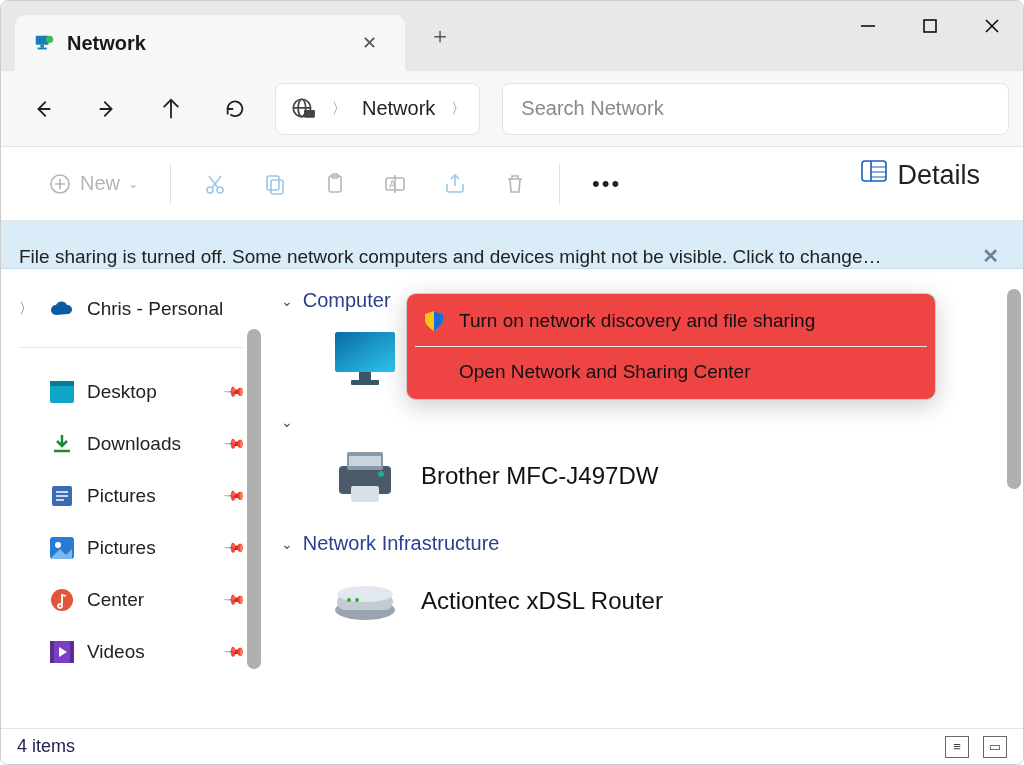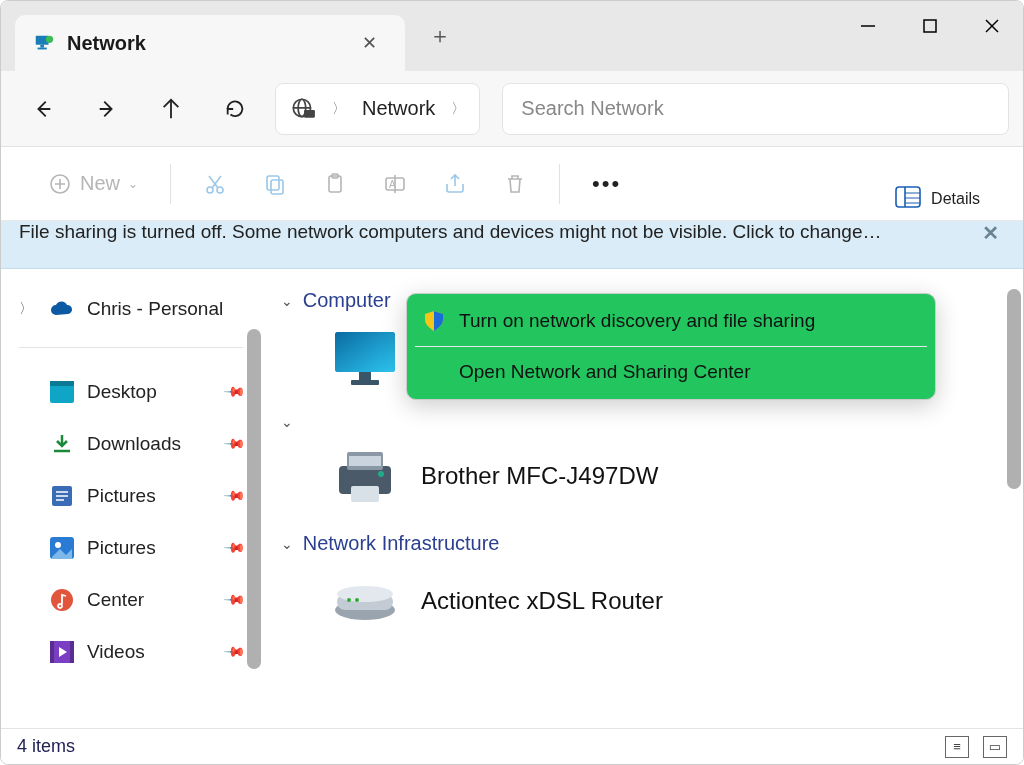--- a/index.html
+++ b/index.html
@@ -20,44 +20,44 @@
 .addr-seg { font-size: 20px; color: #222; }
 .chev { color: #777; font-size: 14px; }
 .search { flex: 1; margin-left: 14px; background: #fff; border: 1px solid #e3e3e3; border-radius: 8px; height: 52px; display: flex; align-items: center; padding: 0 18px; font-size: 20px; color: #888; }
 
 .toolbar { height: 74px; display: flex; align-items: center; padding: 0 33px; gap: 8px; border-bottom: 1px solid #e9e9e9; }
 .tbtn { height: 48px; padding: 0 14px; display: flex; align-items: center; gap: 8px; color: #666; border-radius: 6px; cursor: pointer; }
 .tbtn.disabled { color: #b5b5b5; }
 .tbtn .lbl { font-size: 20px; }
 .sep { width: 1px; height: 40px; background: #e1e1e1; margin: 0 10px; }
 .spacer { flex: 1; }
-.view-btn { display: flex; align-items: flex-end; gap: 10px; font-size: 16px; color: #222; padding: 0 10px; height: 48px; border-radius: 6px; cursor: pointer; }
-
-.infobar { background: #d9ecf7; height: 48px; display: flex; align-items: flex-start; padding: 0 18px; font-size: 19px; color: #222; border-bottom: 1px solid #c4dceb; gap: 28px; }
+.view-btn { display: flex; align-items: flex-start; gap: 10px; font-size: 27px; color: #222; padding: 0 10px; height: 48px; border-radius: 6px; cursor: pointer; }
+
+.infobar { background: #d9ecf7; height: 48px; display: flex; align-items: flex-end; padding: 0 18px; font-size: 19px; color: #222; border-bottom: 1px solid #c4dceb; gap: 28px; }
 .infobar .txt { flex: 1; white-space: nowrap; overflow: hidden; text-overflow: ellipsis; }
 .infobar .close { font-size: 20px; color: #6b8494; font-weight: bold; cursor: pointer; padding: 0 6px; }
 
 .body { display: flex; height: 444px; position: relative; }
 .sidebar { width: 260px; padding: 14px 12px; overflow: hidden; position: relative; }
 .side-item { display: flex; align-items: center; gap: 12px; height: 52px; padding: 0 6px; border-radius: 6px; cursor: pointer; font-size: 19px; color: #222; }
 .side-item .icon { width: 26px; height: 26px; display: flex; align-items: center; justify-content: center; }
 .side-item .pin { margin-left: auto; color: #888; font-size: 14px; transform: rotate(45deg); }
 .side-item .expand { width: 18px; color: #555; font-size: 14px; }
 .side-hr { border: none; border-top: 1px solid #e3e3e3; margin: 12px 6px 18px; }
 .side-scroll { position: absolute; right: 0; top: 60px; width: 14px; height: 340px; background: #b0b0b0; border-radius: 7px; }
 
 .main { flex: 1; padding: 14px 20px; overflow: hidden; position: relative; }
 .group-header { display: flex; align-items: center; gap: 10px; color: #2a3f8f; font-size: 20px; margin: 6px 0 10px; cursor: pointer; }
 .group-header .chev { color: #555; }
 .device-row { display: flex; align-items: center; gap: 20px; padding: 6px 0 20px 48px; }
 .device-icon { width: 72px; height: 60px; display: flex; align-items: center; justify-content: center; }
 .device-label { font-size: 24px; color: #111; }
 .main-scroll { position: absolute; right: 2px; top: 20px; width: 14px; height: 200px; background: #b0b0b0; border-radius: 7px; }
 
-.context-menu { position: absolute; top: 292px; left: 405px; width: 530px; background: #22c55e; border: 1px solid #ccc; border-radius: 10px; box-shadow: 0 6px 24px rgba(0,0,0,0.2); z-index: 100; padding: 4px 0; }
+.context-menu { position: absolute; top: 292px; left: 405px; width: 530px; background: #ef4444; border: 1px solid #ccc; border-radius: 10px; box-shadow: 0 6px 24px rgba(0,0,0,0.2); z-index: 100; padding: 4px 0; }
 .menu-item { display: flex; align-items: center; gap: 14px; height: 46px; padding: 0 20px 0 16px; font-size: 19px; color: #111; cursor: pointer; }
 .menu-sep { border: none; border-top: 1px solid #e6e6e6; margin: 2px 8px; }
 .shield { width: 22px; height: 22px; }
 
 .statusbar { position: absolute; bottom: 0; left: 0; right: 0; height: 36px; display: flex; align-items: center; padding: 0 16px; font-size: 18px; color: #225; border-top: 1px solid #e3e3e3; background: #fff; }
 .status-icons { margin-left: auto; display: flex; gap: 14px; color: #444; }
 .status-icons span { cursor: pointer; border: 1px solid #666; width: 24px; height: 22px; display: flex; align-items: center; justify-content: center; font-size: 13px; }
 
 svg { display: block; }
 </style>

